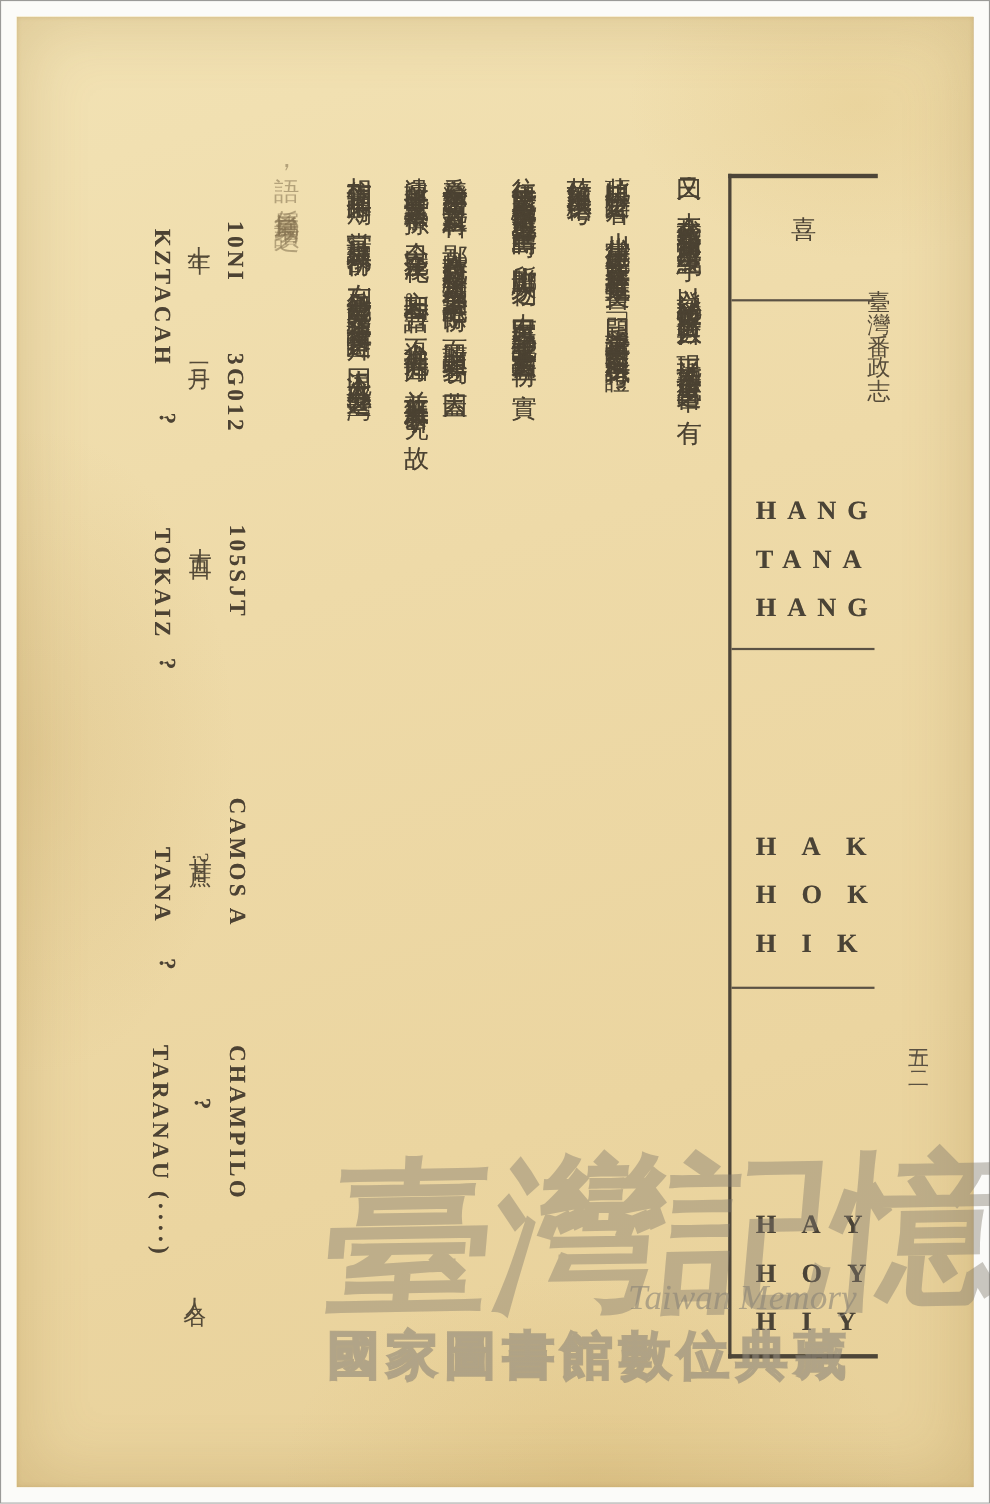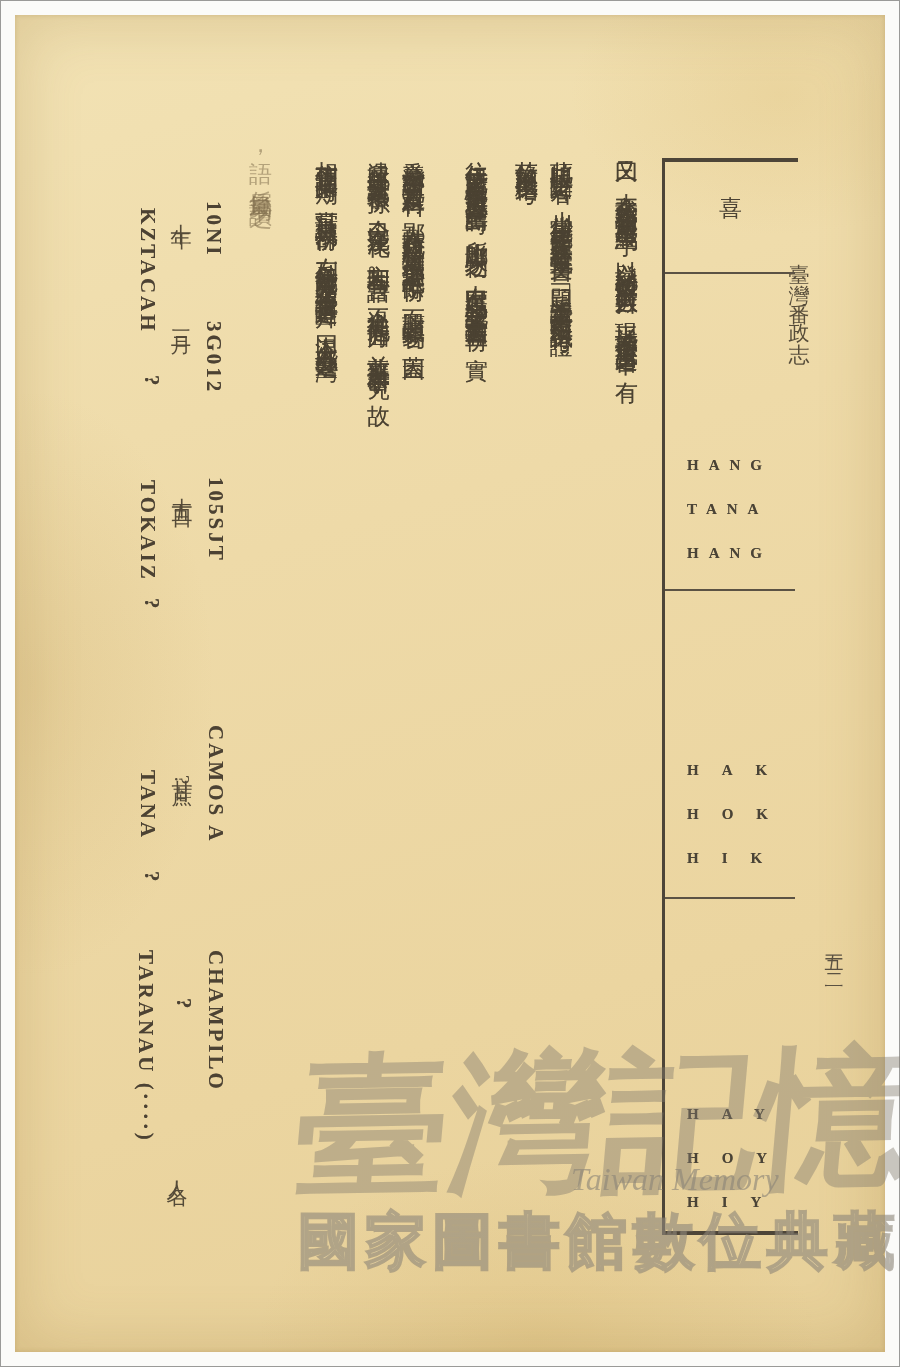--- a/index.html
+++ b/index.html
@@ -37,21 +37,21 @@
   
   .vmargin{
     position:absolute;writing-mode:vertical-rl;text-orientation:upright;
     color:#564c3a;white-space:nowrap;
   }
   
   .rule{position:absolute;background:#4d4538;}
   .rule.thin{background:#5b5244;}
   
   .tgroup{position:absolute;left:672px;width:104px;color:#4a4336;font-weight:bold;}
-  .tline{font-size:15px;line-height:44px;white-space:nowrap;text-shadow:0 0 .5px rgba(74,67,54,.5);}
+  .tline{font-size:24px;line-height:44px;white-space:nowrap;text-shadow:0 0 .5px rgba(74,67,54,.5);}
   .ls4{letter-spacing:10px;}
   .ls3{letter-spacing:23px;}
   .header-cn{
     position:absolute;font-size:23px;color:#4b4234;
   }
   
   .rlat{
     position:absolute;writing-mode:vertical-rl;text-orientation:sideways;
     font-weight:bold;font-size:21px;letter-spacing:3px;
     color:#4c4233;white-space:nowrap;
@@ -70,21 +70,21 @@
     transform:skewX(-6deg) rotate(-1deg);
     letter-spacing:2px;white-space:nowrap;
   }
   .wm-latin{
     left:556px;top:1146px;
     font-size:32px;font-style:italic;
     color:rgba(138,132,120,0.62);white-space:nowrap;
   }
   .wm-caption{
     left:283px;top:1186px;
-    font-size:61px;font-weight:bold;letter-spacing:6px;white-space:nowrap;
+    font-size:47px;font-weight:bold;letter-spacing:6px;white-space:nowrap;
     color:rgba(205,198,183,0.18);
     -webkit-text-stroke:2px rgba(135,128,115,0.55);
   }
 </style>
 </head>
 <body>
 
 <div class="scan">
   <div class="paper">
 

